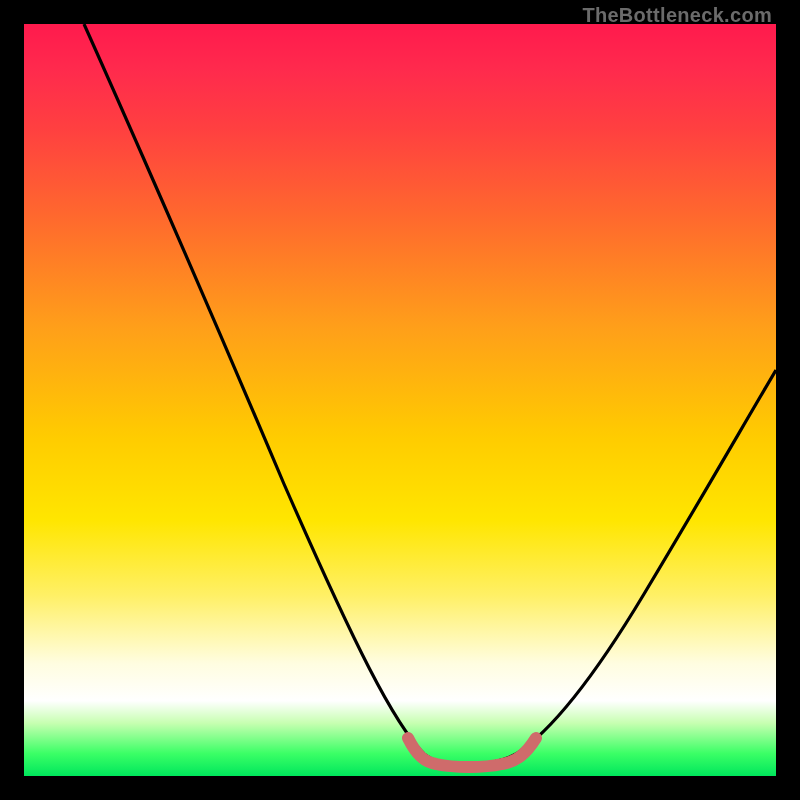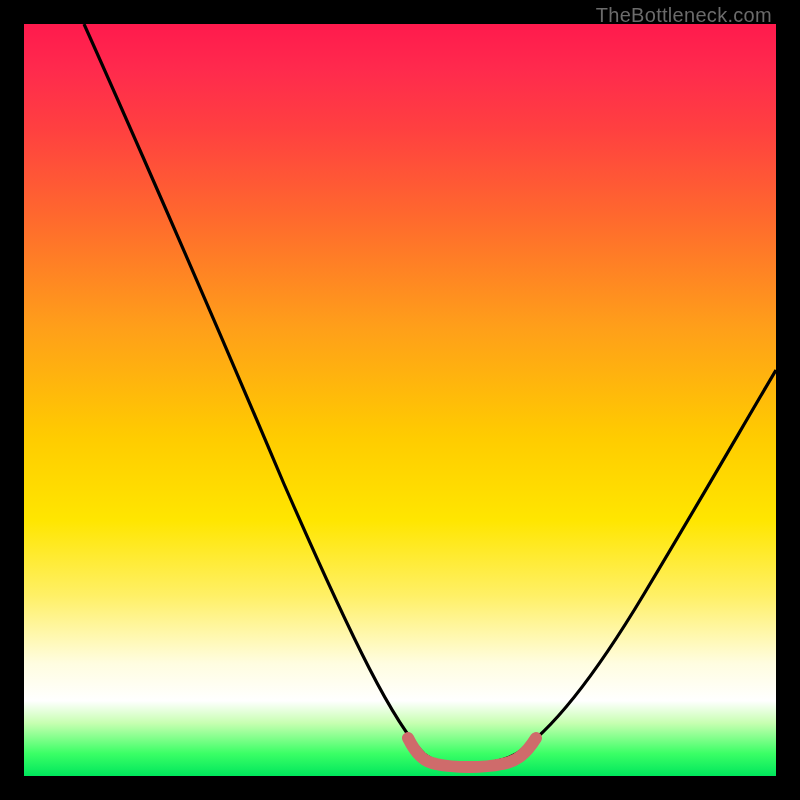--- a/index.html
+++ b/index.html
@@ -45,21 +45,21 @@
     width: 752px;
     height: 752px;
   }
 
   .watermark {
     position: absolute;
     top: 4px;
     right: 28px;
     color: #6b6b6b;
     font-size: 20px;
-    font-weight: 400;
+    font-weight: 700;
     letter-spacing: 0.3px;
     font-family: Arial, Helvetica, sans-serif;
   }
 </style>
 </head>
 <body>
 
 <div class="frame">
   <div class="plot">
     <svg class="curve" viewBox="0 0 752 752" preserveAspectRatio="none">

